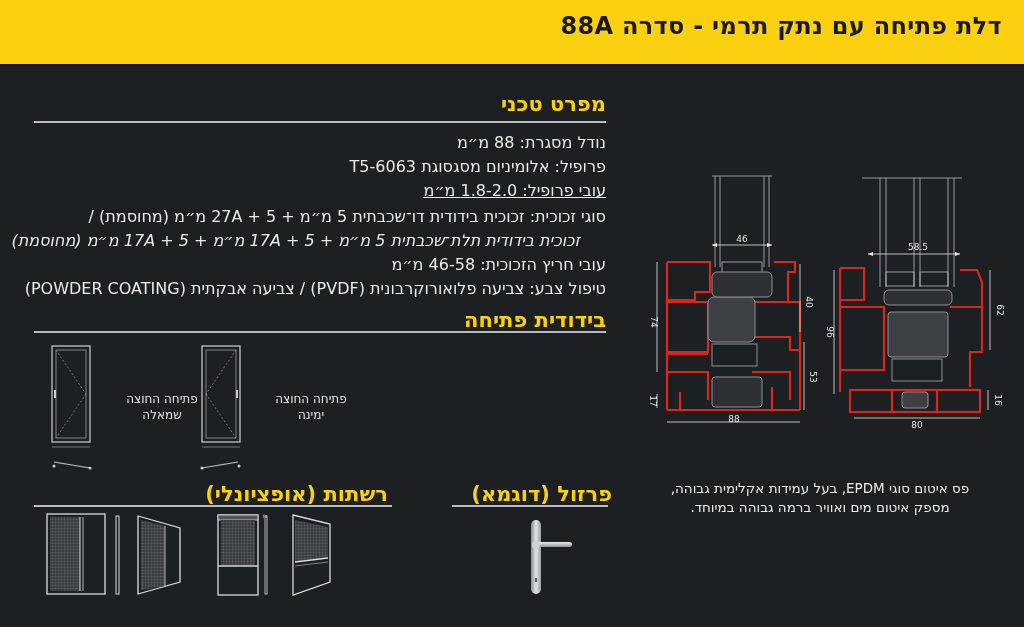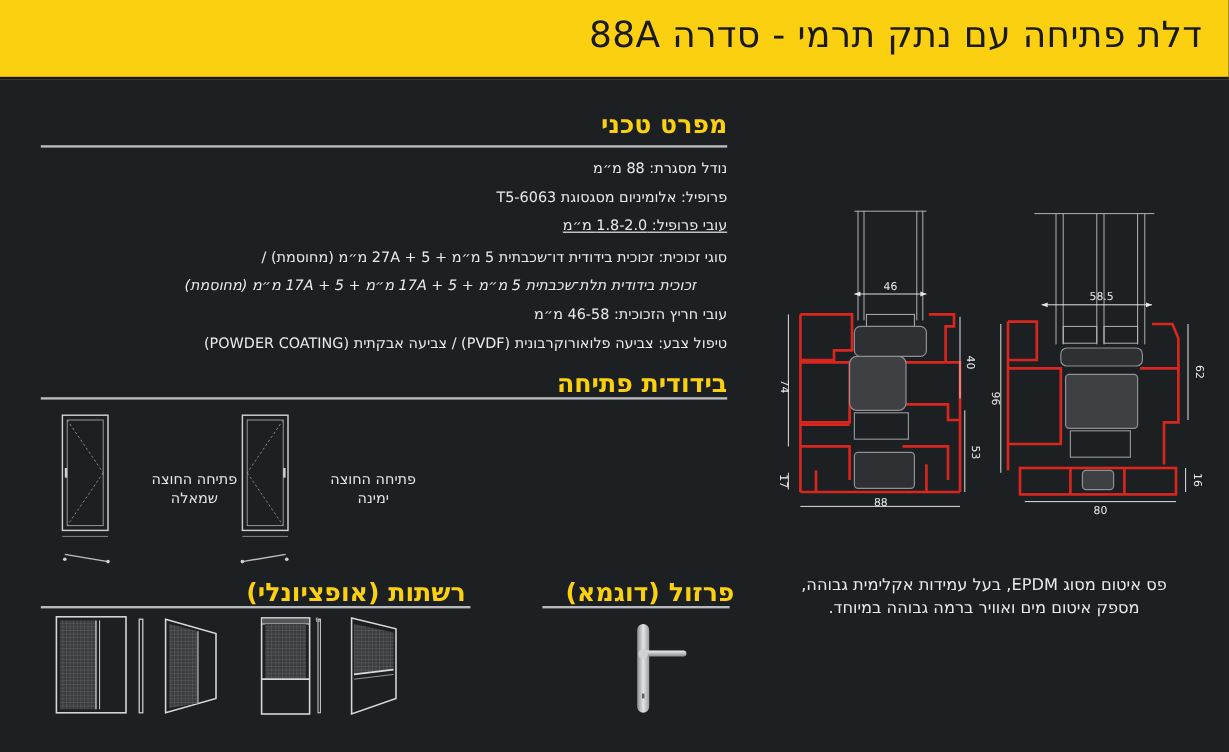--- a/index.html
+++ b/index.html
@@ -1,22 +1,22 @@
 <!DOCTYPE html>
 <html><head>
 <meta charset="utf-8">
 <style>
   * { box-sizing: border-box; margin: 0; padding: 0; }
   html, body { width: 1024px; height: 627px; overflow: hidden; }
   body { background: #1d2023; font-family: "DejaVu Sans", sans-serif; color: #e8e8e8; position: relative; }
   .header { position: absolute; left: 0; top: 0; width: 1024px; height: 66px; background: #fbd011; border-bottom: 2px solid #15171a; }
-  .header-title { position: absolute; right: 22px; top: 12px; direction: rtl; font-size: 30px; font-weight: normal; color: #1a1a1a; letter-spacing: 0.3px; white-space: nowrap; }
+  .header-title { position: absolute; right: 22px; top: 12px; direction: rtl; font-size: 24px; font-weight: bold; color: #1a1a1a; letter-spacing: 0.3px; white-space: nowrap; }
   .section-title { position: absolute; direction: rtl; font-weight: bold; color: #fbd011; font-size: 21px; white-space: nowrap; }
   .rule { position: absolute; height: 2px; background: #b8babd; }
-  .spec-line { position: absolute; right: 418px; direction: rtl; font-size: 12px; color: #eaeaea; white-space: nowrap; }
+  .spec-line { position: absolute; right: 418px; direction: rtl; font-size: 16px; color: #eaeaea; white-space: nowrap; }
   .spec-line.cont { right: 444px; font-style: italic; }
   .open-label { position: absolute; direction: rtl; text-align: center; font-size: 12px; color: #e6e6e6; line-height: 16px; margin-left: 24px; }
   .note { position: absolute; left: 640px; top: 479px; width: 360px; direction: rtl; text-align: center; font-size: 13.5px; line-height: 19px; color: #eaeaea; }
   svg { position: absolute; overflow: visible; }
   .dim { font-family: "DejaVu Sans", sans-serif; font-size: 9px; fill: #e8e8e8; }
 </style>
 </head>
 <body>
 
 <div class="header">
@@ -220,15 +220,15 @@
     <line x1="166" y1="218" x2="166" y2="238"></line>
     <line x1="32" y1="246" x2="158" y2="246"></line>
   </g>
   <text class="dim" x="5" y="160" transform="rotate(90 5 160)" text-anchor="middle">96</text>
   <text class="dim" x="175" y="138" transform="rotate(90 175 138)" text-anchor="middle">62</text>
   <text class="dim" x="173" y="228" transform="rotate(90 173 228)" text-anchor="middle">16</text>
   <text class="dim" x="95" y="256" text-anchor="middle">80</text>
 </svg>
 
 <div class="note">
-  <div>פס איטום מסוג EPDM, בעל עמידות אקלימית גבוהה,</div>
+  <div>פס איטום סוגי EPDM, בעל עמידות אקלימית גבוהה,</div>
   <div>מספק איטום מים ואוויר ברמה גבוהה במיוחד.</div>
 </div>
 
 </body></html>

